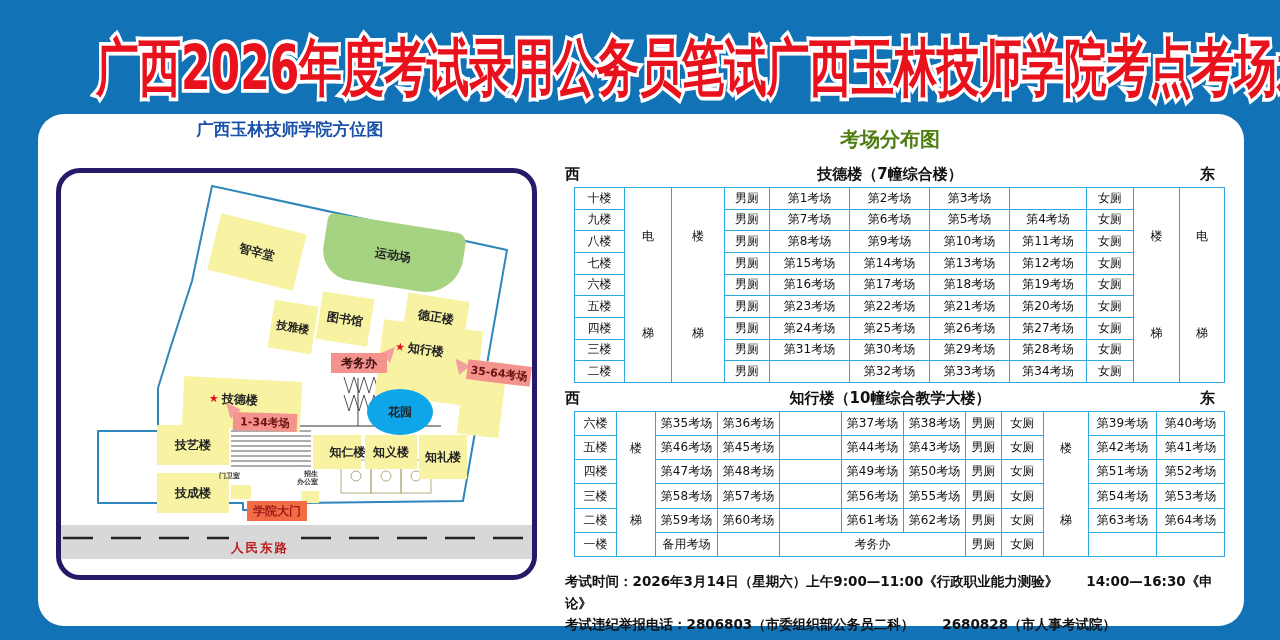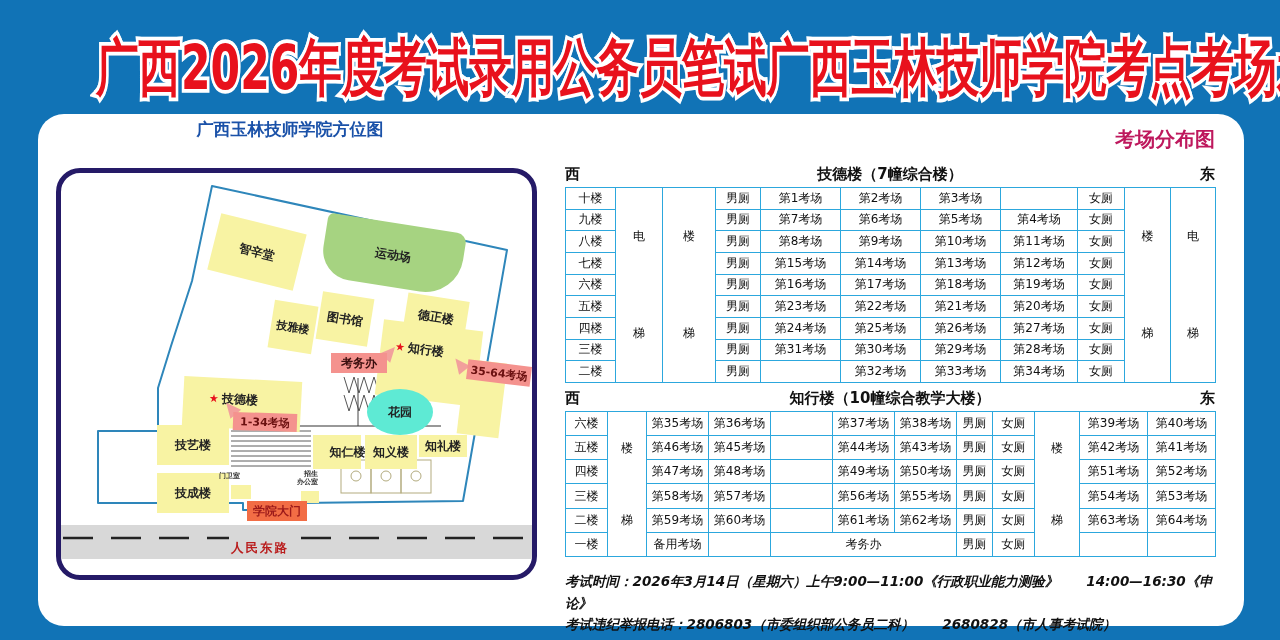--- a/index.html
+++ b/index.html
@@ -35,21 +35,21 @@
     position:absolute; left:18px; top:54px; width:481px; height:412px;
     border:5px solid #251a67; border-radius:24px; background:#fff; overflow:hidden;
   }
   .map-box svg.lines { position:absolute; left:0; top:0; }
   .bld {
     position:absolute; background:#f8f3a3;
     display:flex; align-items:center; justify-content:center;
     font-size:12px; font-weight:bold; color:#222; white-space:nowrap;
   }
   .green { background:#a6d381; border-radius:6px 10px 38px 30px; }
-  .ellipse { border-radius:50%; background:#5eead4; }
+  .ellipse { border-radius:50%; background:#0ea5e9; }
   .pink-label {
     position:absolute; background:#f4928e; color:#6b1010;
     display:flex; align-items:center; justify-content:center;
     font-size:11px; font-weight:bold; white-space:nowrap;
   }
   .bld-label {
     position:absolute; font-size:12px; font-weight:bold; color:#222; white-space:nowrap;
   }
   .star { color:#e8111c; margin-right:3px; font-size:11px; }
   .gate-label {
@@ -59,35 +59,35 @@
   }
   .road { position:absolute; left:0; right:0; top:352px; height:34px; background:#d8d8d8; }
   .road-name { position:absolute; left:170px; top:15px; font-size:12.5px; font-weight:bold; color:#b91c1c; letter-spacing:2px;}
   .tiny-label { position:absolute; font-size:7px; color:#333; font-weight:bold; text-align:right; line-height:1.2; white-space:nowrap;}
   .tiny-bld { position:absolute; background:#f8f3a3; }
   .ptr { position:absolute; width:0; height:0;
     border-left:7px solid transparent; border-right:7px solid transparent;
     border-bottom:15px solid #f2a09c; }
   
   .dist { position:absolute; left:527px; top:12px; width:650px; }
-  .dist-title { text-align:right; font-size:20px; font-weight:bold; color:#be185d; margin-bottom:12px; }
+  .dist-title { text-align:center; font-size:20px; font-weight:bold; color:#4d7c0f; margin-bottom:12px; }
   .bheader { position:relative; height:22px; font-weight:bold; font-size:15px; color:#111; }
   .bheader .west { position:absolute; left:0; top:0; }
   .bheader .east { position:absolute; right:0; top:0; }
   .bheader .bname { text-align:center; }
-  table.rt { border-collapse:collapse; table-layout:fixed; width:650px; }
+  table.rt { border-collapse:collapse; table-layout:fixed; width:650px;margin-left:9px; }
   table.rt td {
     border:1.5px solid #2ca7dd; text-align:center; vertical-align:middle;
     font-size:12px; color:#111; padding:0; overflow:hidden; white-space:nowrap;
   }
   table.t1 { height:196px; }
   table.t2 { height:146px; margin-top:0; }
   .shaft { display:flex; flex-direction:column; justify-content:space-around; align-items:center; height:100%; font-size:12px; color:#111; }
   .hdr2 { margin-top:6px; }
-  .foot { margin-top:14px; font-size:13.5px; font-weight:bold; color:#111; line-height:1.6;font-style:italic; }
+  .foot { margin-top:14px; font-size:13.5px; font-weight:bold; color:#111; line-height:1.6; }
   .foot .gap { margin-left:28px; }
 </style>
 </head>
 <body>
 
 <div class="title">广西2026年度考试录用公务员笔试广西玉林技师学院考点考场示意图</div>
 
 <div class="panel">
 
   <div class="map-head">
@@ -147,21 +147,21 @@
     </div>
     <div class="bld" style="left:96px;top:252px;width:72px;height:40px;">
       <span>技艺楼</span>
     </div>
     <div class="bld" style="left:252px;top:262px;width:48px;height:34px;padding-left:21px;">
       <span>知仁楼</span>
     </div>
     <div class="bld" style="left:304px;top:262px;width:52px;height:34px;">
       <span>知义楼</span>
     </div>
-    <div class="bld" style="left:358px;top:262px;width:48px;height:22px;">
+    <div class="bld" style="left:358px;top:262px;width:48px;height:44px;">
       <span>知礼楼</span>
     </div>
     <div class="bld" style="left:96px;top:300px;width:72px;height:40px;">
       <span>技成楼</span>
     </div>
     <div class="bld ellipse" style="left:306px;top:216px;width:66px;height:46px;">
       <span>花园</span>
     </div>
 
     <div class="tiny-label" style="left:158px;top:299px;">门卫室</div>

